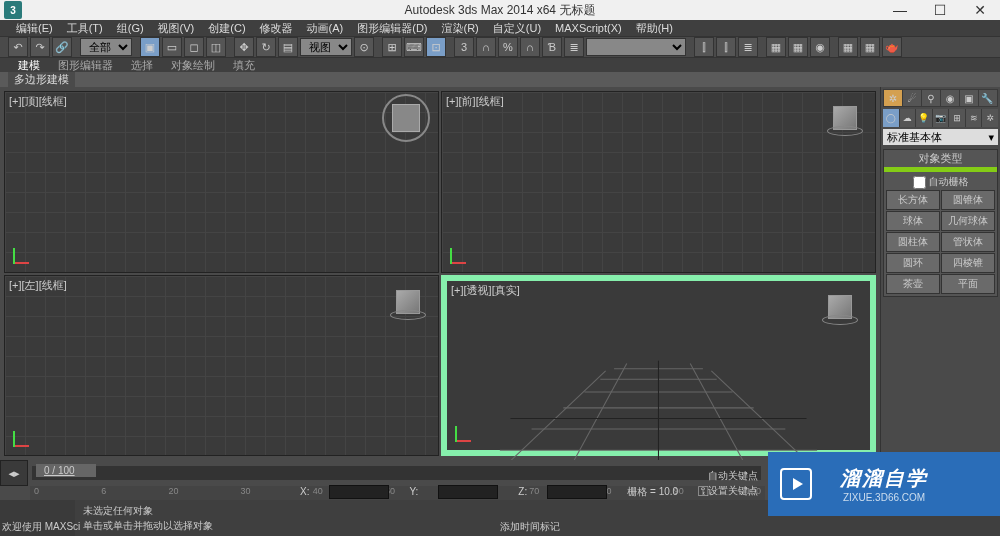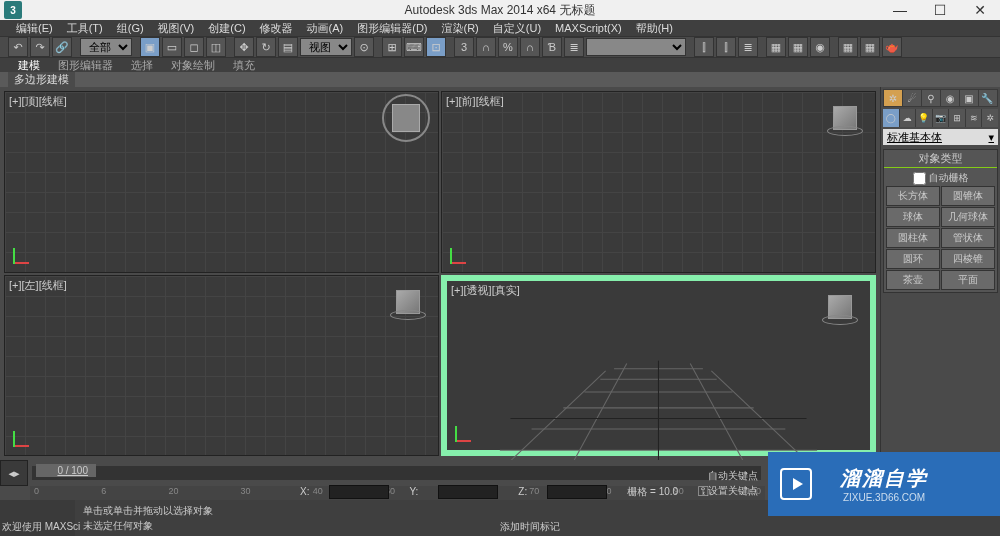--- a/index.html
+++ b/index.html
@@ -51,37 +51,37 @@
 .perspective-grid { position: absolute; inset: 0; }
 
 
 .cmd-panel { width: 120px; background: #4a4a4a; border-left: 1px solid #333; display: flex; flex-direction: column; padding: 2px; }
 .cmd-tabs { display: flex; gap: 1px; height: 18px; background: #3a3a3a; padding: 1px; }
 .cmd-tabs span { flex: 1; background: #555; display: flex; align-items: center; justify-content: center; font-size: 10px; }
 .cmd-tabs span.active { background: #d4a050; }
 .cmd-subtabs { display: flex; gap: 1px; height: 18px; margin-top: 2px; background: #3a3a3a; }
 .cmd-subtabs span { flex: 1; background: #555; display: flex; align-items: center; justify-content: center; font-size: 9px; }
 .cmd-subtabs span.active { background: #7a9ec7; }
-.cmd-dropdown { margin-top: 2px; height: 16px; background: #ddd; color: #000; font-size: 11px; padding: 0 4px; display: flex; align-items: center; justify-content: space-between; text-decoration: underline; }
+.cmd-dropdown { margin-top: 2px; height: 16px; background: #ddd; color: #000; font-size: 11px; padding: 0 4px; display: flex; align-items: center; justify-content: space-between; }
 .cmd-rollout { margin-top: 4px; background: #555; border: 1px solid #333; }
-.cmd-rollout-title { text-align: center; font-size: 11px; padding: 1px; border-bottom: 1px solid #84cc16; }
+.cmd-rollout-title { text-align: center; font-size: 11px; padding: 1px; border-bottom: 5px solid #84cc16; }
 .cmd-rollout-content { padding: 2px; }
 .auto-grid { text-align: center; font-size: 10px; padding: 1px; }
 .auto-grid input { vertical-align: middle; }
 .prim-grid { display: grid; grid-template-columns: 1fr 1fr; gap: 1px; }
 .prim-btn { background: #6a6a6a; text-align: center; font-size: 10px; padding: 2px 0; border: 1px solid #333; }
 .color-row { display: flex; gap: 2px; padding: 2px; }
 .color-input { flex: 1; height: 14px; background: #333; border: 1px solid #222; }
 
 
 .timeline-area { position: absolute; bottom: 50px; left: 0; right: 235px; height: 26px; background: #4a4a4a; display: flex; align-items: center; }
 .time-nav { width: 28px; height: 26px; background: #3a3a3a; border: 1px solid #222; display: flex; align-items: center; justify-content: center; }
 .time-slider { flex: 1; height: 14px; background: #333; position: relative; margin: 0 4px; }
 .time-ruler { position: absolute; bottom:36px; left: 30px; right: 235px; height: 14px; background: #444; display: flex; justify-content: space-between; padding: 0 4px; font-size: 9px; color: #888; }
-.time-btn { width: 60px; background: #666; text-align: right; font-size: 10px; margin: 0 4px; padding: 1px 8px; text-decoration: underline; }
+.time-btn { width: 60px; background: #666; text-align: left; font-size: 10px; margin: 0 4px; padding: 1px 8px; text-decoration: underline; }
 
 
 .status { position: absolute; bottom: 0; left: 0; right: 0; height: 36px; background: #3f3f3f; display: flex; align-items: center; font-size: 10px; }
 .status-left { width: 75px; background: #3a3a3a; height: 100%; }
 .status-info { flex: 1; display: flex; flex-direction: column; padding: 2px 8px; gap: 1px; }
 .coords { display: flex; gap: 20px; align-items: center; position: absolute; bottom: 36px; left: 300px; font-size: 10px; }
 .coords input { width: 60px; height: 14px; background: #222; border: 1px solid #111; color: #ccc; font-size: 10px; padding: 0 4px; }
 .status-right { display: flex; flex-direction: column; gap: 1px; padding: 2px; position: absolute; right: 240px; bottom: 36px; }
 .status-right span { font-size: 10px; }
 
@@ -304,22 +304,22 @@
 </div>
 <div class="status-right">
   <span>自动关键点</span>
   <span>设置关键点</span>
 </div>
 
 <div class="status">
   <div class="status-left"></div>
   <div style="position:absolute;left:2px;bottom:2px;font-size:10px">欢迎使用 MAXSci</div>
   <div class="status-info">
+    <span>未选定任何对象</span>
     <span>单击或单击并拖动以选择对象</span>
-    <span>未选定任何对象</span>
   </div>
   <div style="position:absolute;left:50%;bottom:2px;font-size:10px">添加时间标记</div>
 </div>
 
 <div class="watermark">
   <div class="play-icon"></div>
   <div class="watermark-logo">溜溜自学</div>
   <div class="watermark-sub">ZIXUE.3D66.COM</div>
 </div>
 

